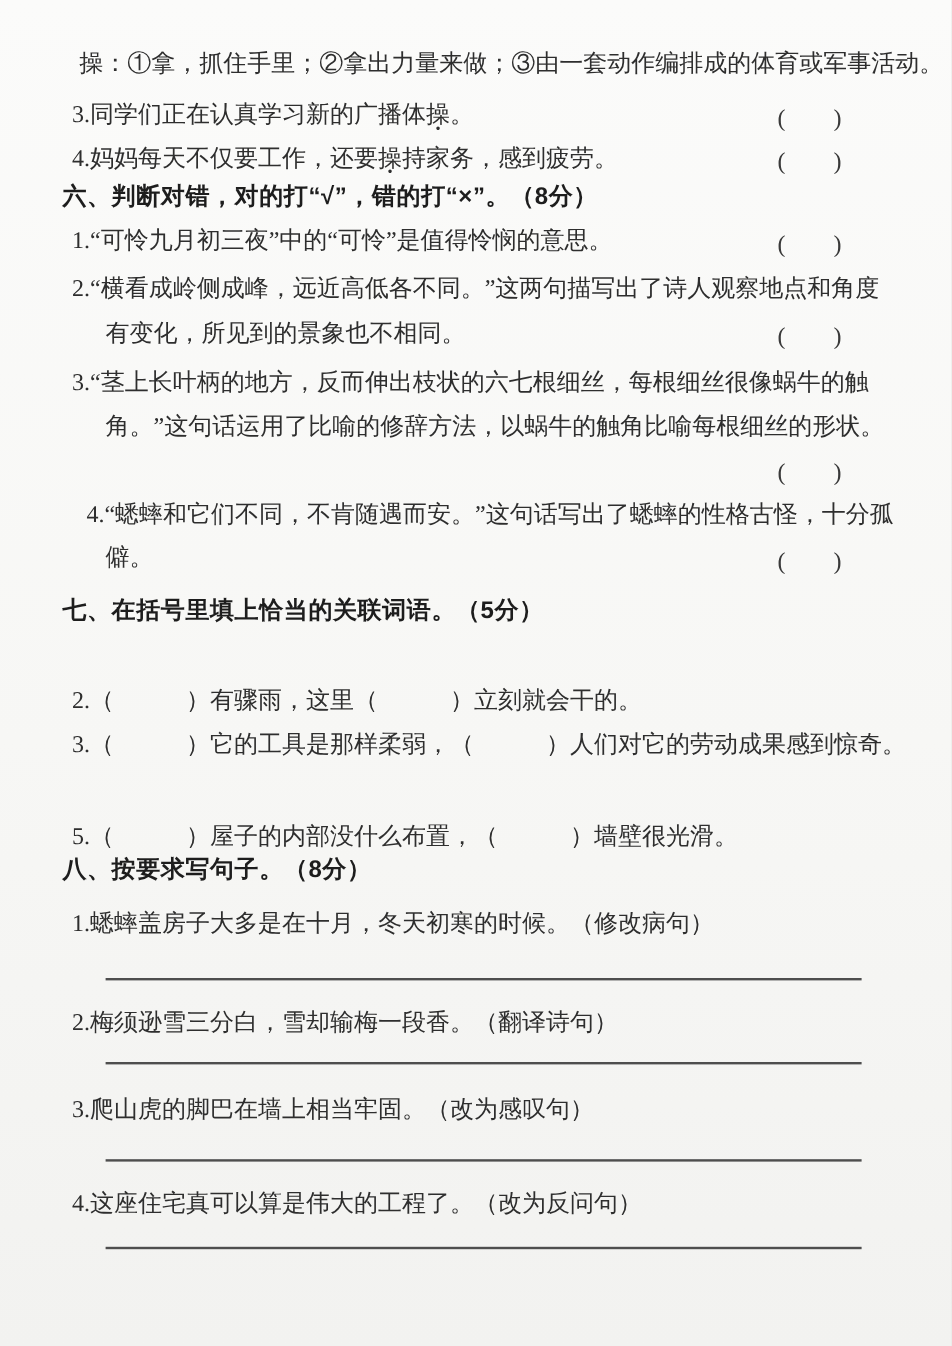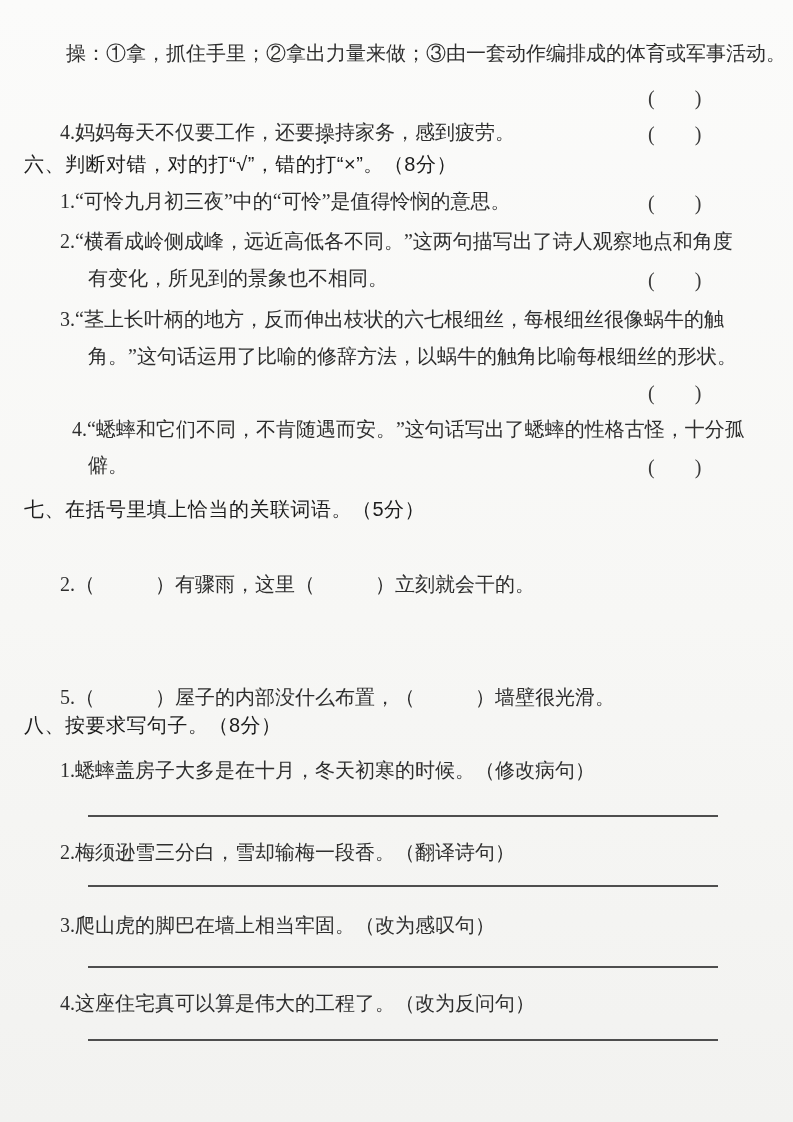--- a/index.html
+++ b/index.html
@@ -14,24 +14,25 @@
   }
   .ln{
     position:absolute;
     font-size:20px;
     line-height:1.1;
     white-space:nowrap;
     color:#2e2e2e;
   }
   .hdr{
     font-family:"Liberation Sans","DejaVu Sans",sans-serif;
-    font-weight:normal;
+    font-weight:bold;
     color:#1d1d1d;
     font-size:20px;
     letter-spacing:0.5px;
+    margin-left:28px;
   }
   .bracket{
     position:absolute;
     left:648px;
     font-size:20px;
     white-space:pre;
     color:#3a3a3a;
   }
   .wline{
     position:absolute;
@@ -51,20 +52,21 @@
     color:#2e2e2e;
   }
 </style>
 </head>
 <body>
 
 <div class="page">
 
   <div class="ln" style="top:42px;left:66px">操：①拿，抓住手里；②拿出力量来做；③由一套动作编排成的体育或军事活动。</div>
 
+  <div class="ln" style="top:85px;left:60px"><span>3.同学们正在认真学习新的广播体</span><span class="emph">操</span><span>。</span></div>
   <span class="bracket" style="top:85px">(　　)</span>
 
   <div class="ln" style="top:121px;left:60px"><span>4.妈妈每天不仅要工作，还要</span><span class="emph">操</span><span>持家务，感到疲劳。</span></div>
   <span class="bracket" style="top:121px">(　　)</span>
 
   <div class="ln hdr" style="top:153px;left:24px">六、判断对错，对的打“√”，错的打“×”。（8分）</div>
 
   <div class="ln" style="top:190px;left:60px">1.“可怜九月初三夜”中的“可怜”是值得怜悯的意思。</div>
   <span class="bracket" style="top:190px">(　　)</span>
 
@@ -76,20 +78,21 @@
   <div class="ln" style="top:345px;left:88px">角。”这句话运用了比喻的修辞方法，以蜗牛的触角比喻每根细丝的形状。</div>
   <span class="bracket" style="top:380px">(　　)</span>
 
   <div class="ln" style="top:418px;left:72px">4.“蟋蟀和它们不同，不肯随遇而安。”这句话写出了蟋蟀的性格古怪，十分孤</div>
   <div class="ln" style="top:454px;left:88px">僻。</div>
   <span class="bracket" style="top:454px">(　　)</span>
 
   <div class="ln hdr" style="top:498px;left:24px">七、在括号里填上恰当的关联词语。（5分）</div>
 
   <div class="ln" style="top:573px;left:60px">2.（　　　）有骤雨，这里（　　　）立刻就会干的。</div>
+  <div class="ln" style="top:610px;left:60px">3.（　　　）它的工具是那样柔弱，（　　　）人们对它的劳动成果感到惊奇。</div>
   <div class="ln" style="top:686px;left:60px">5.（　　　）屋子的内部没什么布置，（　　　）墙壁很光滑。</div>
 
   <div class="ln hdr" style="top:714px;left:24px">八、按要求写句子。（8分）</div>
 
   <div class="ln" style="top:759px;left:60px">1.蟋蟀盖房子大多是在十月，冬天初寒的时候。（修改病句）</div>
   <div class="wline" style="top:815px"></div>
 
   <div class="ln" style="top:841px;left:60px">2.梅须逊雪三分白，雪却输梅一段香。（翻译诗句）</div>
   <div class="wline" style="top:885px"></div>
 

